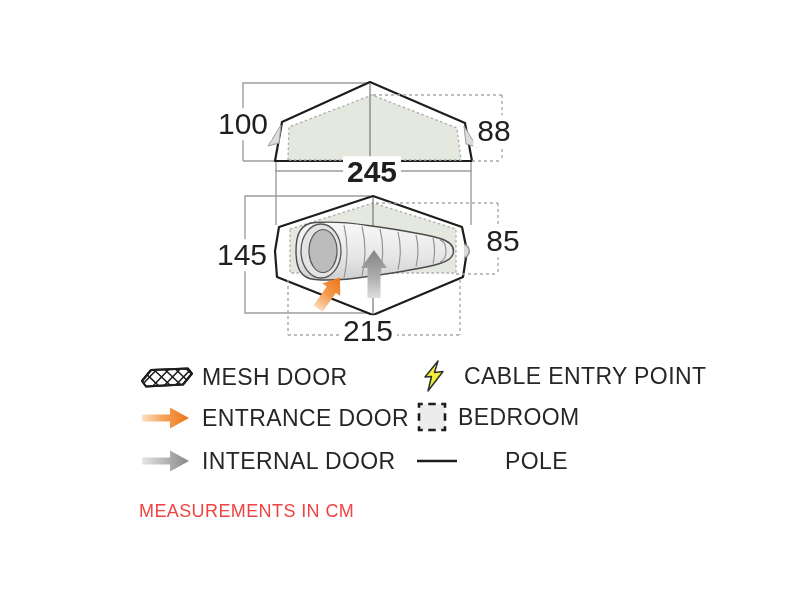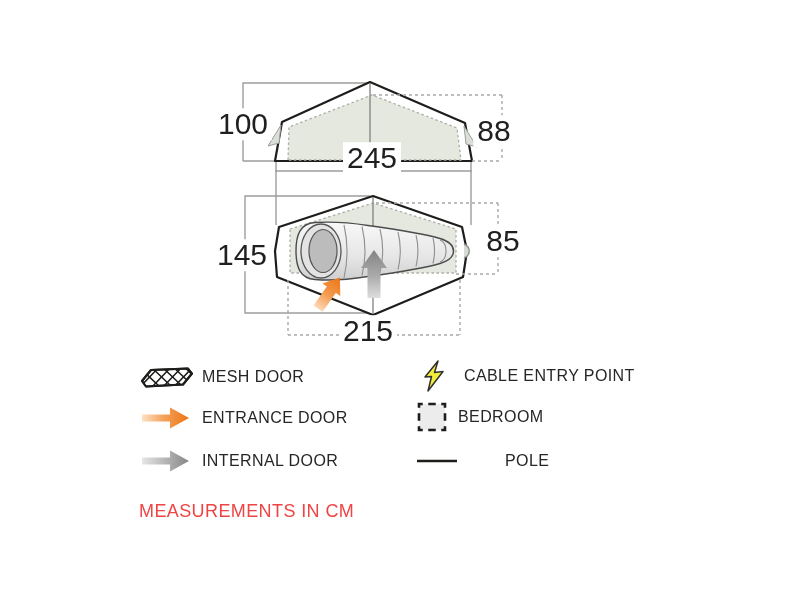--- a/index.html
+++ b/index.html
@@ -11,21 +11,21 @@
   .dim {
     position:absolute; transform:translate(-50%,-50%);
     font-size:30px; line-height:1.05; color:#1f1f1f;
     background:#ffffff; padding:0 4px; white-space:nowrap;
   }
   .legend-row { position:absolute; display:flex; align-items:center; }
   .icon-box { display:flex; align-items:center; justify-content:flex-start; flex:none; }
   .icon-box.left { width:61px; }
   .icon-box.right { width:41px; }
   .legend-label {
-    font-size:16px; color:#262626; letter-spacing:0.4px; white-space:nowrap; line-height:1;
+    font-size:23px; color:#262626; letter-spacing:0.4px; white-space:nowrap; line-height:1;
   }
   .note {
     position:absolute; left:139px; top:501px;
     font-size:18px; color:#ef4444; letter-spacing:0.4px; white-space:nowrap;
   }
 </style>
 </head>
 <body>
 
 <div class="stage">
@@ -106,21 +106,21 @@
       </g>
 
       <path d="M376,203 H498 M498,203 V274 M456,274 H498" fill="none" stroke="#a9a9a9" stroke-width="1.4" stroke-dasharray="3 3"></path>
 
       <path d="M288,280 V335 M460,280 V335 M288,335 H460" fill="none" stroke="#a9a9a9" stroke-width="1.4" stroke-dasharray="3 3"></path>
     </g>
   </svg>
 
   <div class="dim" style="left:243px; top:124px;">100</div>
   <div class="dim" style="left:494px; top:131px;">88</div>
-  <div class="dim" style="left:372px; top:158px;">245</div>
+  <div class="dim" style="left:372px; top:172px;font-weight:bold;">245</div>
   <div class="dim" style="left:242px; top:255px;">145</div>
   <div class="dim" style="left:503px; top:241px;">85</div>
   <div class="dim" style="left:368px; top:331px;">215</div>
 
   <div class="legend-row" style="left:141px; top:364px; height:26px;">
     <span class="icon-box left">
       <svg width="52" height="21" viewBox="0 0 52 21">
         <defs>
             <clipPath id="meshClip">
               <path d="M1,14 L10,3 L47,1.5 L51,6.5 L42,17.5 L5,19.5 Z"></path>

